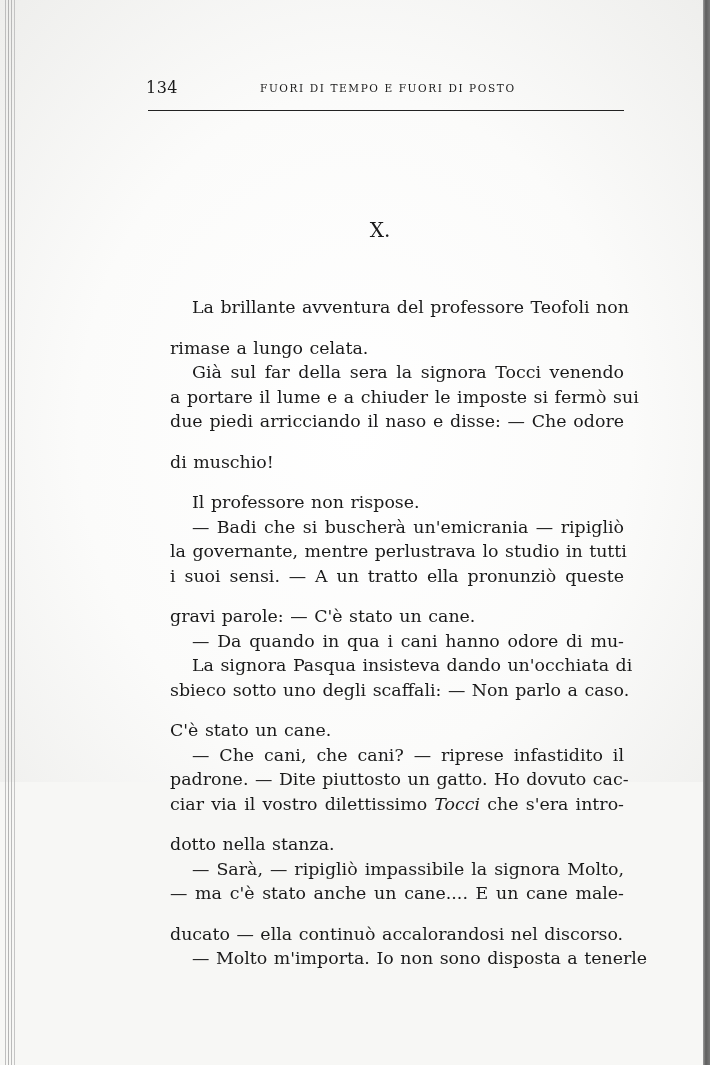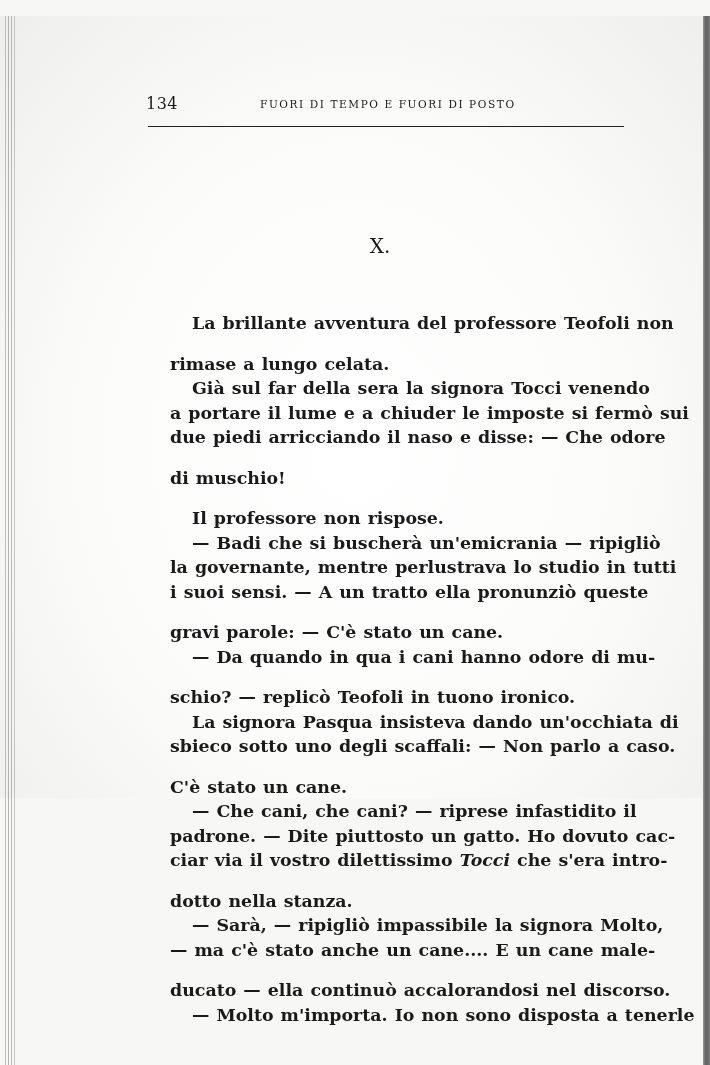--- a/index.html
+++ b/index.html
@@ -10,21 +10,21 @@
       width: 710px;
       height: 1065px;
       position: relative;
       overflow: hidden;
       background: #f7f7f5;
       font-family: "DejaVu Serif", "Liberation Serif", serif;
       color: #1a1a1a;
     }
     .page {
       position: absolute;
-      left: 0; top: 16px;
+      left: 0; top: 0;
       width: 710px; height: 782px;
       background:
         radial-gradient(ellipse at 50% 55%, #ffffff 0%, #fbfbfa 55%, #eeeeec 100%);
     }
     .binding-lines {
       position: absolute;
       left: 2px; top: 0;
       width: 14px; height: 1065px;
       background:
         linear-gradient(to right,
@@ -89,21 +89,20 @@
       margin: 0;
       text-indent: 22px;
       text-align: justify;
       text-align-last: auto;
     }
     .line {
       display: block;
       text-align: justify;
       text-align-last: justify;
       white-space: nowrap;
-      font-weight: bold;
     }
     .line.last {
       text-align-last: left;
       margin-top: 16px;
     }
     .line.indent {
       padding-left: 22px;
     }
     .it {
       font-style: italic;
@@ -145,21 +144,20 @@
 
     <div class="para">
       <span class="line indent">— Badi che si buscherà un'emicrania — ripigliò</span>
       <span class="line">la governante, mentre perlustrava lo studio in tutti</span>
       <span class="line">i suoi sensi. — A un tratto ella pronunziò queste</span>
       <span class="line last">gravi parole: — C'è stato un cane.</span>
     </div>
 
     <div class="para">
       <span class="line indent">— Da quando in qua i cani hanno odore di mu-</span>
-      <span class="line last">schio? — replicò Teofoli in tuono ironico.</span>
     </div>
 
     <div class="para">
       <span class="line indent">La signora Pasqua insisteva dando un'occhiata di</span>
       <span class="line">sbieco sotto uno degli scaffali: — Non parlo a caso.</span>
       <span class="line last">C'è stato un cane.</span>
     </div>
 
     <div class="para">
       <span class="line indent">— Che cani, che cani? — riprese infastidito il</span>

